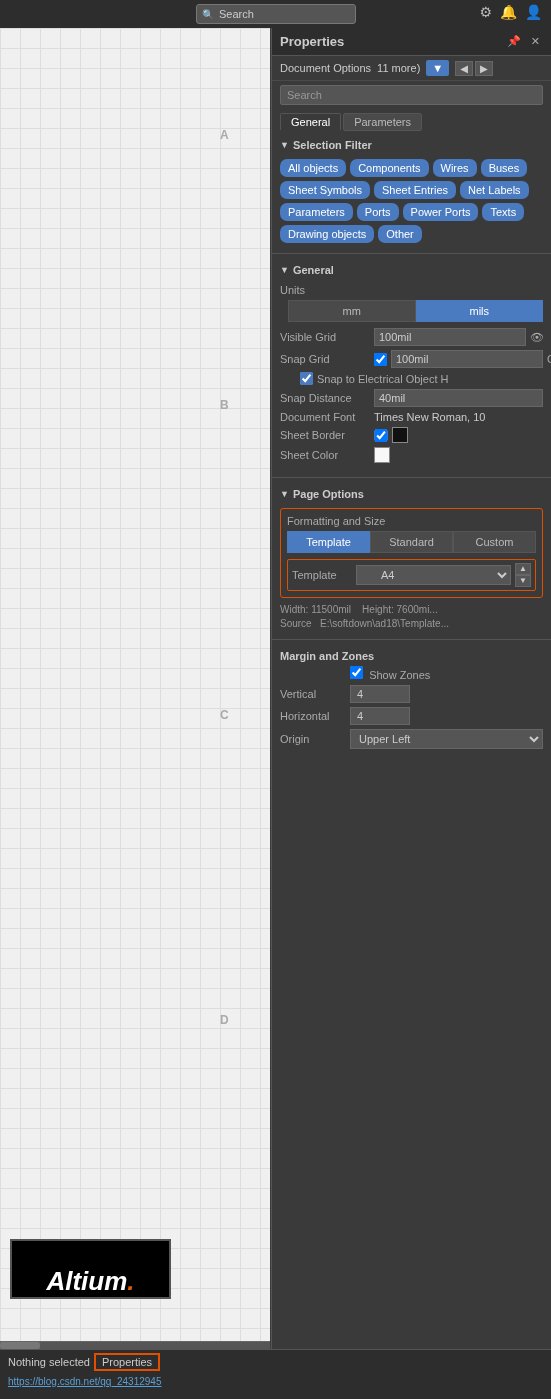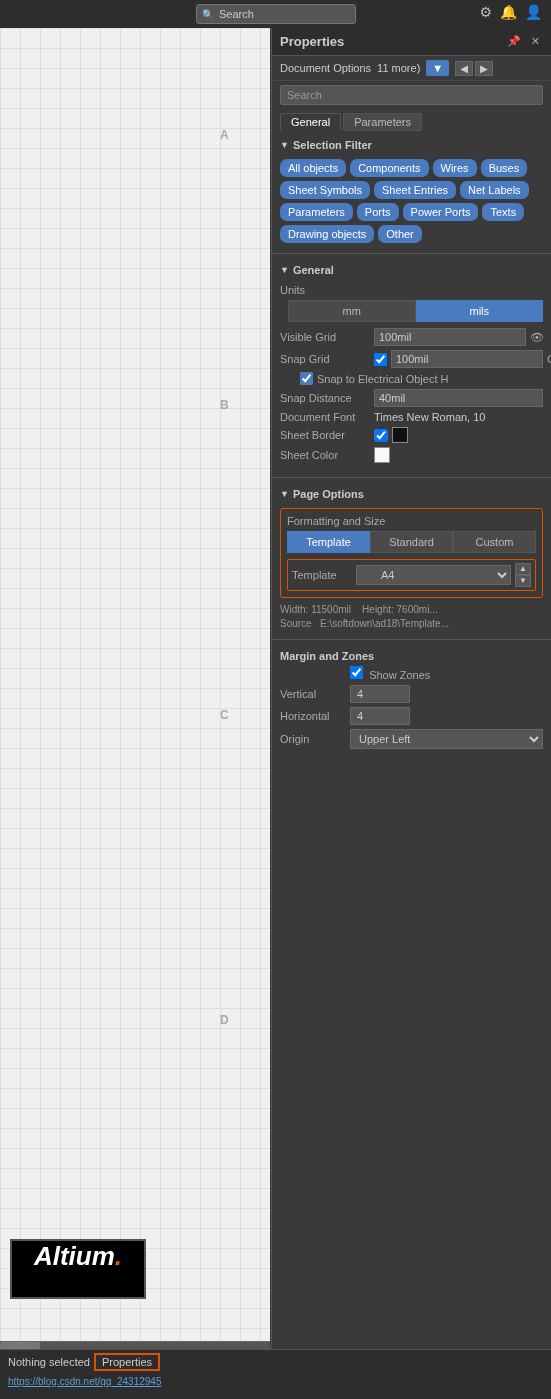--- a/index.html
+++ b/index.html
@@ -76,25 +76,25 @@
       font-weight: bold;
     }
     .label-a { top: 100px; left: 220px; }
     .label-b { top: 370px; left: 220px; }
     .label-c { top: 680px; left: 220px; }
     .label-d { top: 985px; left: 220px; }
     .altium-logo {
       position: absolute;
       bottom: 50px;
       left: 10px;
-      width: 136px;
+      width: 161px;
       height: 60px;
       background: #000;
       display: flex;
-      align-items: flex-start;
+      align-items: flex-end;
       justify-content: center;
       border: 2px solid #555;
       margin-top: 8px;
     }
     .altium-text {
       color: #fff;
       font-size: 26px;
       font-weight: bold;
       font-style: italic;
       font-family: Arial, sans-serif;

